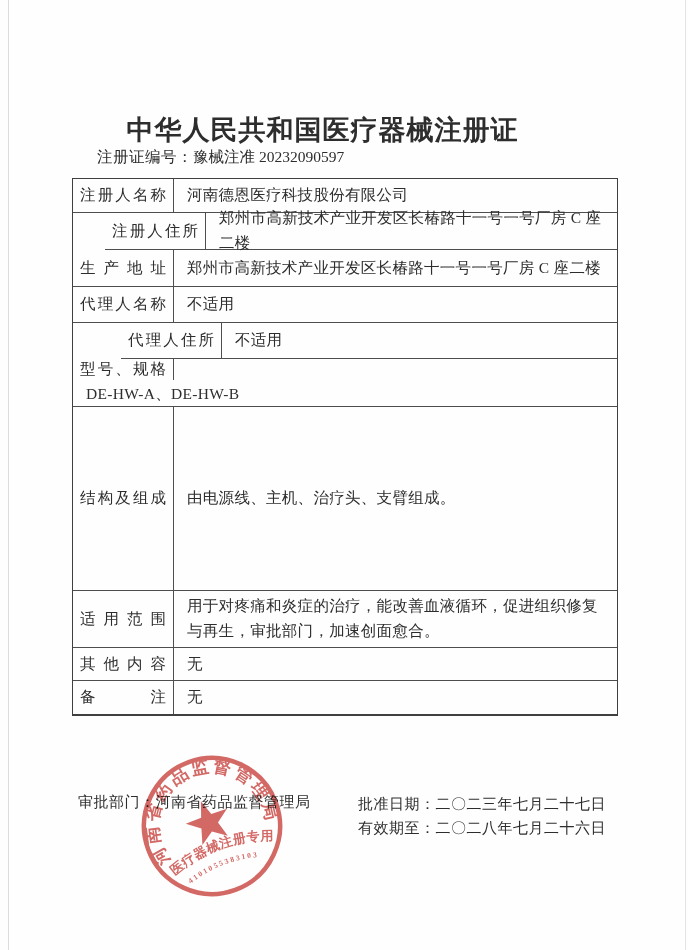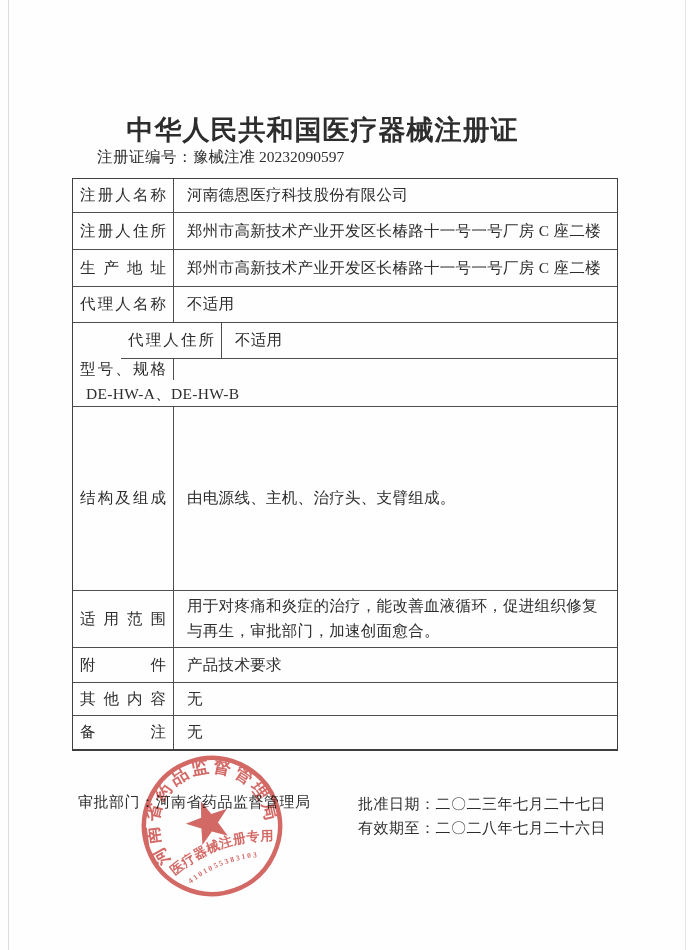--- a/index.html
+++ b/index.html
@@ -34,21 +34,21 @@
   .tlabel{
     width:86px;min-width:86px;padding:0 7px;
     border-right:1px solid #4e4e4e;
     display:flex;align-items:center;font-size:15.5px;
   }
   .tlabel span{display:block;width:100%;text-align:justify;text-align-last:justify;}
   .tvalue{
     flex:1;padding:2px 13px;display:flex;align-items:center;
     font-size:15.5px;line-height:1.6;letter-spacing:.3px;
   }
-  .r1{height:34px;} .r2{height:37px;} .r3{height:37px;} .r4{height:36px;}
+  .r1{height:34px;} .r2{height:37px;margin-left:32px;} .r3{height:37px;} .r4{height:36px;}
   .r5{height:36px;margin-left:48px;} .r6{height:37px;} .r7{height:48px;flex-direction:column;} .r8{height:184px;}
   .r9{height:57px;} .r10{height:35px;} .r11{height:33px;} .r12{height:33px;}
 
   .dept{position:absolute;top:793px;left:78px;font-size:15px;letter-spacing:.5px;}
   .dates{position:absolute;top:793px;left:358px;font-size:15px;line-height:23.5px;letter-spacing:.5px;}
   .date-line{white-space:nowrap;}
 
   .stamp{
     position:absolute;left:138px;top:752px;width:148px;height:148px;
     transform:rotate(-20deg);
@@ -110,26 +110,20 @@
           <span>结构及组成</span>
         </div>
       <div class="tvalue">由电源线、主机、治疗头、支臂组成。</div>
     </div>
     <div class="trow r9">
       <div class="tlabel">
           <span>适用范围</span>
         </div>
       <div class="tvalue">用于对疼痛和炎症的治疗，能改善血液循环，促进组织修复与再生，审批部门，加速创面愈合。</div>
     </div>
-    <div class="trow r10">
-      <div class="tlabel">
-          <span>附件</span>
-        </div>
-      <div class="tvalue">产品技术要求</div>
-    </div>
     <div class="trow r11">
       <div class="tlabel">
           <span>其他内容</span>
         </div>
       <div class="tvalue">无</div>
     </div>
     <div class="trow r12">
       <div class="tlabel">
           <span>备注</span>
         </div>

